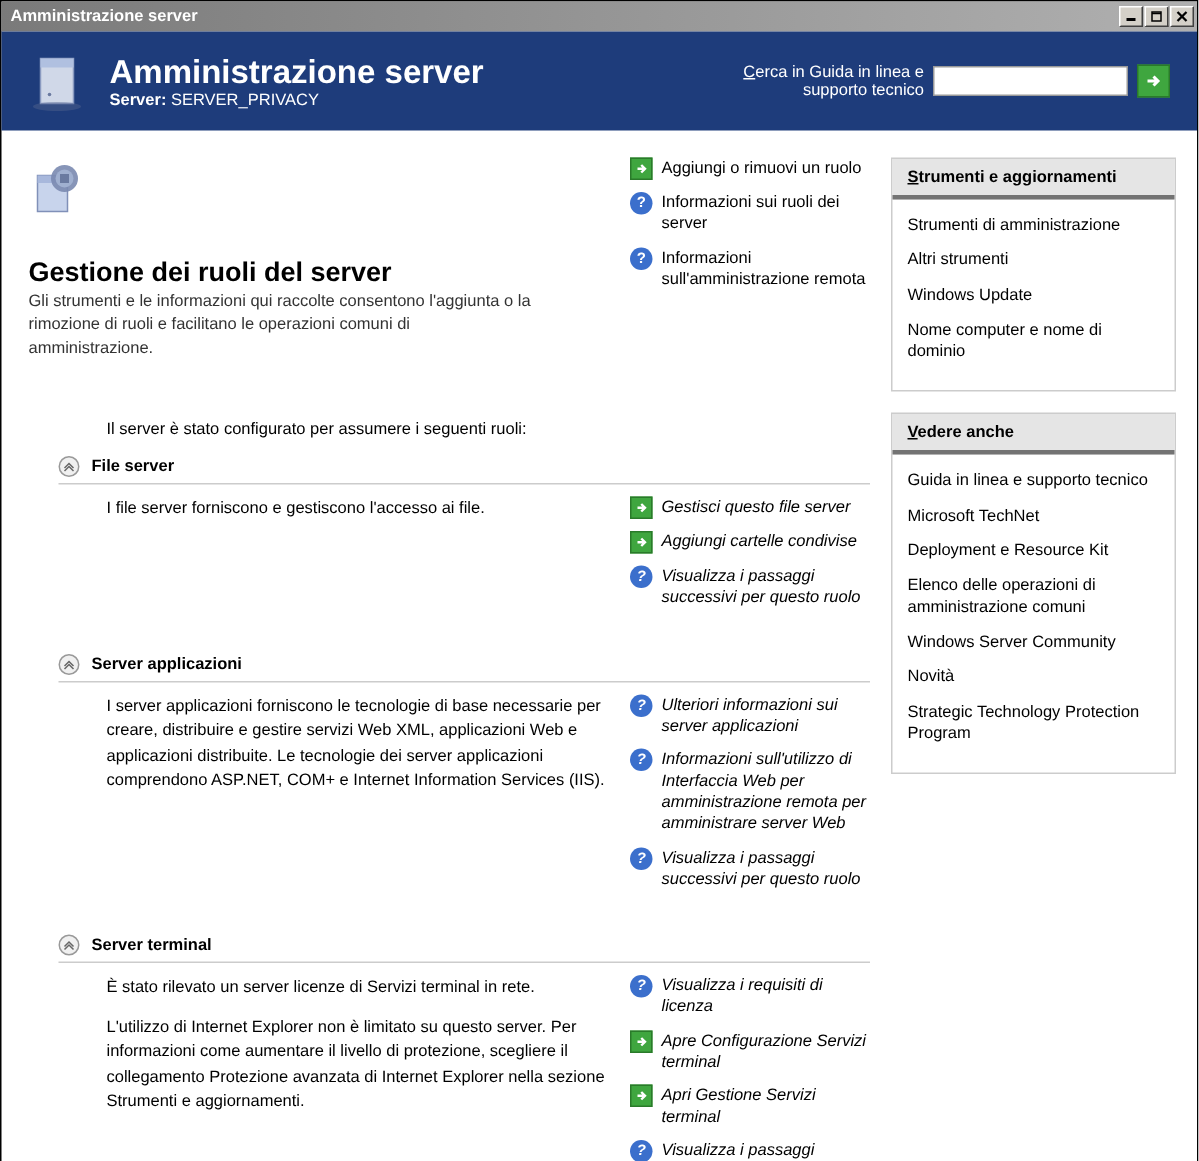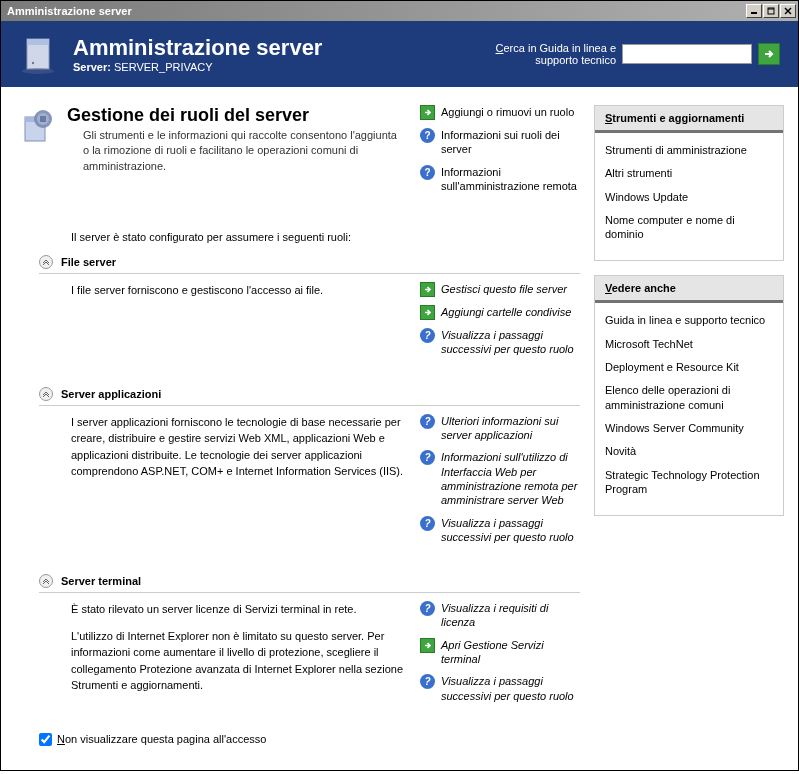--- a/index.html
+++ b/index.html
@@ -14,24 +14,24 @@
 .header-icon { width: 42px; height: 42px; }
 .header-title { font-size: 22px; font-weight: bold; }
 .header-sub { font-size: 11px; }
 .header-search { display: flex; align-items: center; gap: 6px; color: #fff; font-size: 11px; }
 .header-search-label { text-align: right; max-width: 160px; }
 .header-search input { width: 130px; height: 20px; border: 1px solid #999; padding: 0 3px; }
 .go-btn { width: 22px; height: 22px; background: #3fa63f; border: 1px solid #2a7a2a; display: flex; align-items: center; justify-content: center; cursor: pointer; }
 .content { display: flex; padding: 18px 14px 18px 18px; gap: 14px; }
 .main { flex: 1; }
 .sidebar { width: 190px; }
-.page-head { display: flex; gap: 8px; margin-bottom: 10px; }
+.page-head { display: flex; gap: 26px; margin-bottom: 10px; flex-direction: column; }
 .page-icon { width: 40px; height: 40px; flex-shrink: 0; }
 .page-title { font-size: 18px; font-weight: bold; margin-bottom: 2px; }
-.page-desc { font-size: 11px; color: #333; line-height: 1.4; max-width: 340px; margin-left: 16px; }
+.page-desc { font-size: 11px; color: #333; line-height: 1.4; max-width: 340px; }
 .two-col { display: flex; gap: 14px; }
 .col-left { flex: 1; }
 .col-right { width: 160px; }
 .intro-line { margin: 30px 0 12px 52px; font-size: 11px; }
 .role-section { margin-bottom: 22px; }
 .role-header { display: flex; align-items: center; gap: 8px; margin-left: 20px; margin-bottom: 4px; }
 .chevron { width: 14px; height: 14px; border: 1px solid #999; border-radius: 50%; display: flex; align-items: center; justify-content: center; font-size: 7px; color: #555; cursor: pointer; background: #f0f0f0; }
 .role-title { font-weight: bold; font-size: 11px; }
 .role-divider { height: 1px; background: #ccc; margin: 4px 0 8px 20px; }
 .role-body { display: flex; gap: 14px; margin-left: 52px; }
@@ -237,20 +237,28 @@
                 <div class="link-item">
                   <div class="icon-help">?</div>
                   <span class="link-text">Visualizza i requisiti di licenza</span>
                 </div>
                 <div class="link-item">
                   <div class="icon-green">
                     <svg width="9" height="9">
                       <path d="M2 4.5 L6 4.5 M4.5 2 L7 4.5 L4.5 7" stroke="#fff" stroke-width="1.6" fill="none"></path>
                     </svg>
                   </div>
+                  <span class="link-text">Apre Configurazione Servizi terminal</span>
+                </div>
+                <div class="link-item">
+                  <div class="icon-green">
+                    <svg width="9" height="9">
+                      <path d="M2 4.5 L6 4.5 M4.5 2 L7 4.5 L4.5 7" stroke="#fff" stroke-width="1.6" fill="none"></path>
+                    </svg>
+                  </div>
                   <span class="link-text">Apri Gestione Servizi terminal</span>
                 </div>
                 <div class="link-item">
                   <div class="icon-help">?</div>
                   <span class="link-text">Visualizza i passaggi successivi per questo ruolo</span>
                 </div>
               </div>
             </div>
           </div>
         </div>

